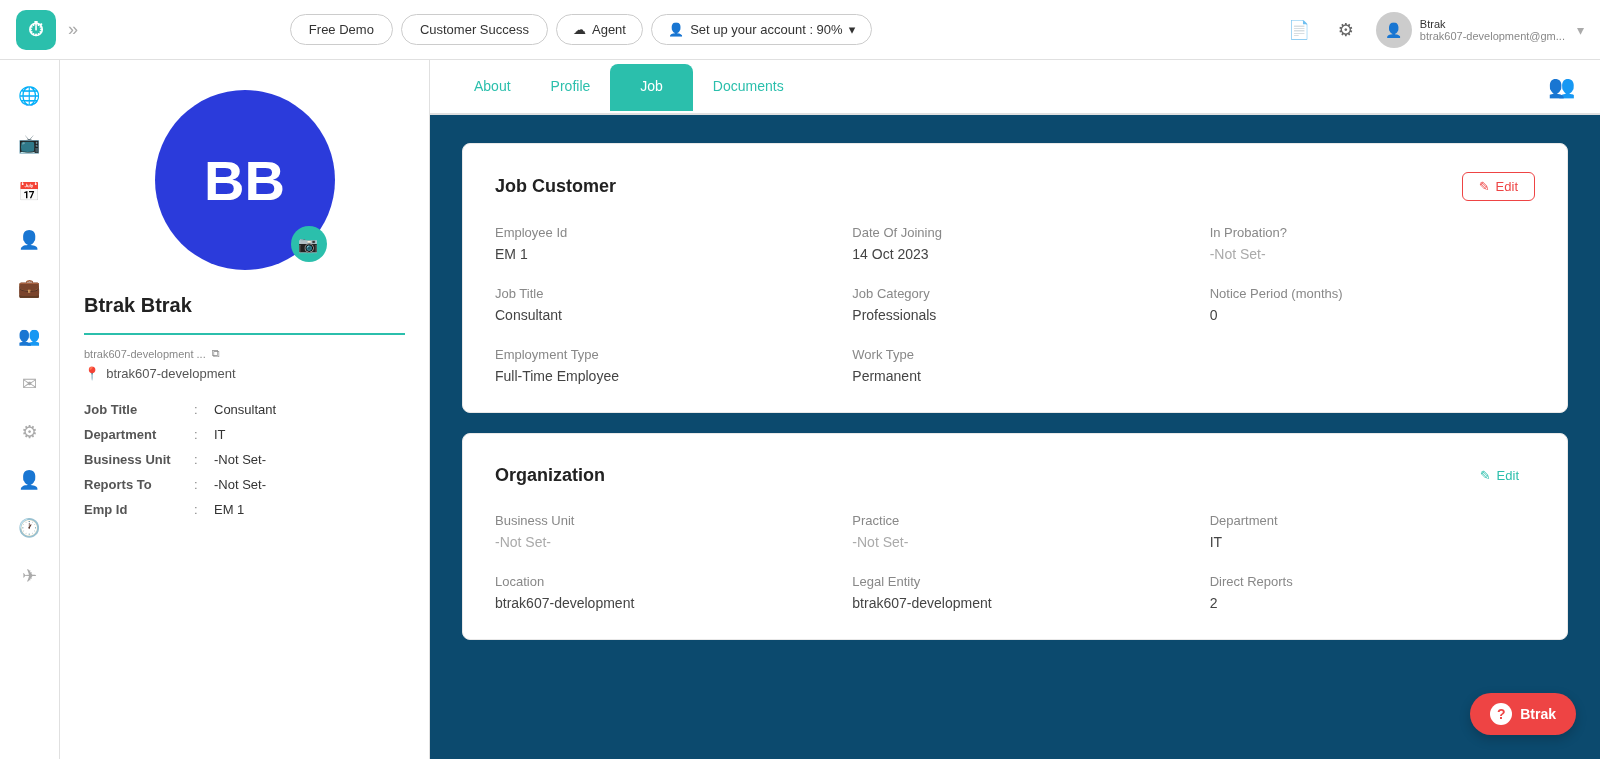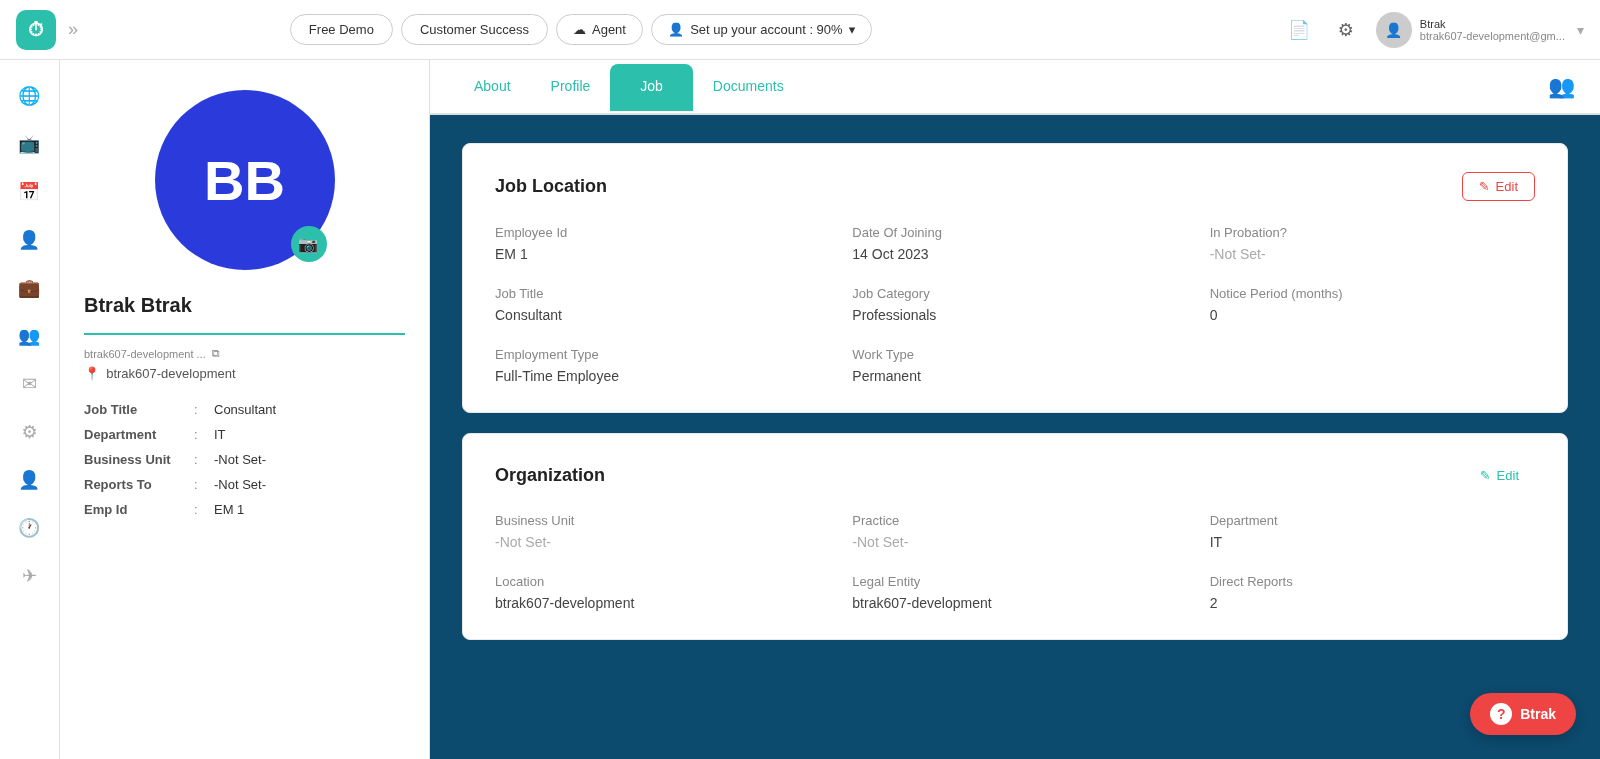--- a/index.html
+++ b/index.html
@@ -387,21 +387,21 @@
       <div class="tab-item active">Job</div>
       <div class="tab-item">Documents</div>
       <div class="tab-spacer"></div>
       <div class="tab-right-icon">👥</div>
     </div>
 
     <div class="content-area">
 
       <div class="section-card">
         <div class="section-header">
-          <span class="section-title">Job Location</span>
+          <span class="section-title">Job Customer</span>
           <button class="edit-btn">
             <span>✎</span>
             <span>Edit</span>
           </button>
         </div>
         <div class="fields-grid" id="job-fields">
             <div class="field-group">
       <span class="field-label">Employee Id</span>
       <span class="field-value">EM 1</span>
     </div>

